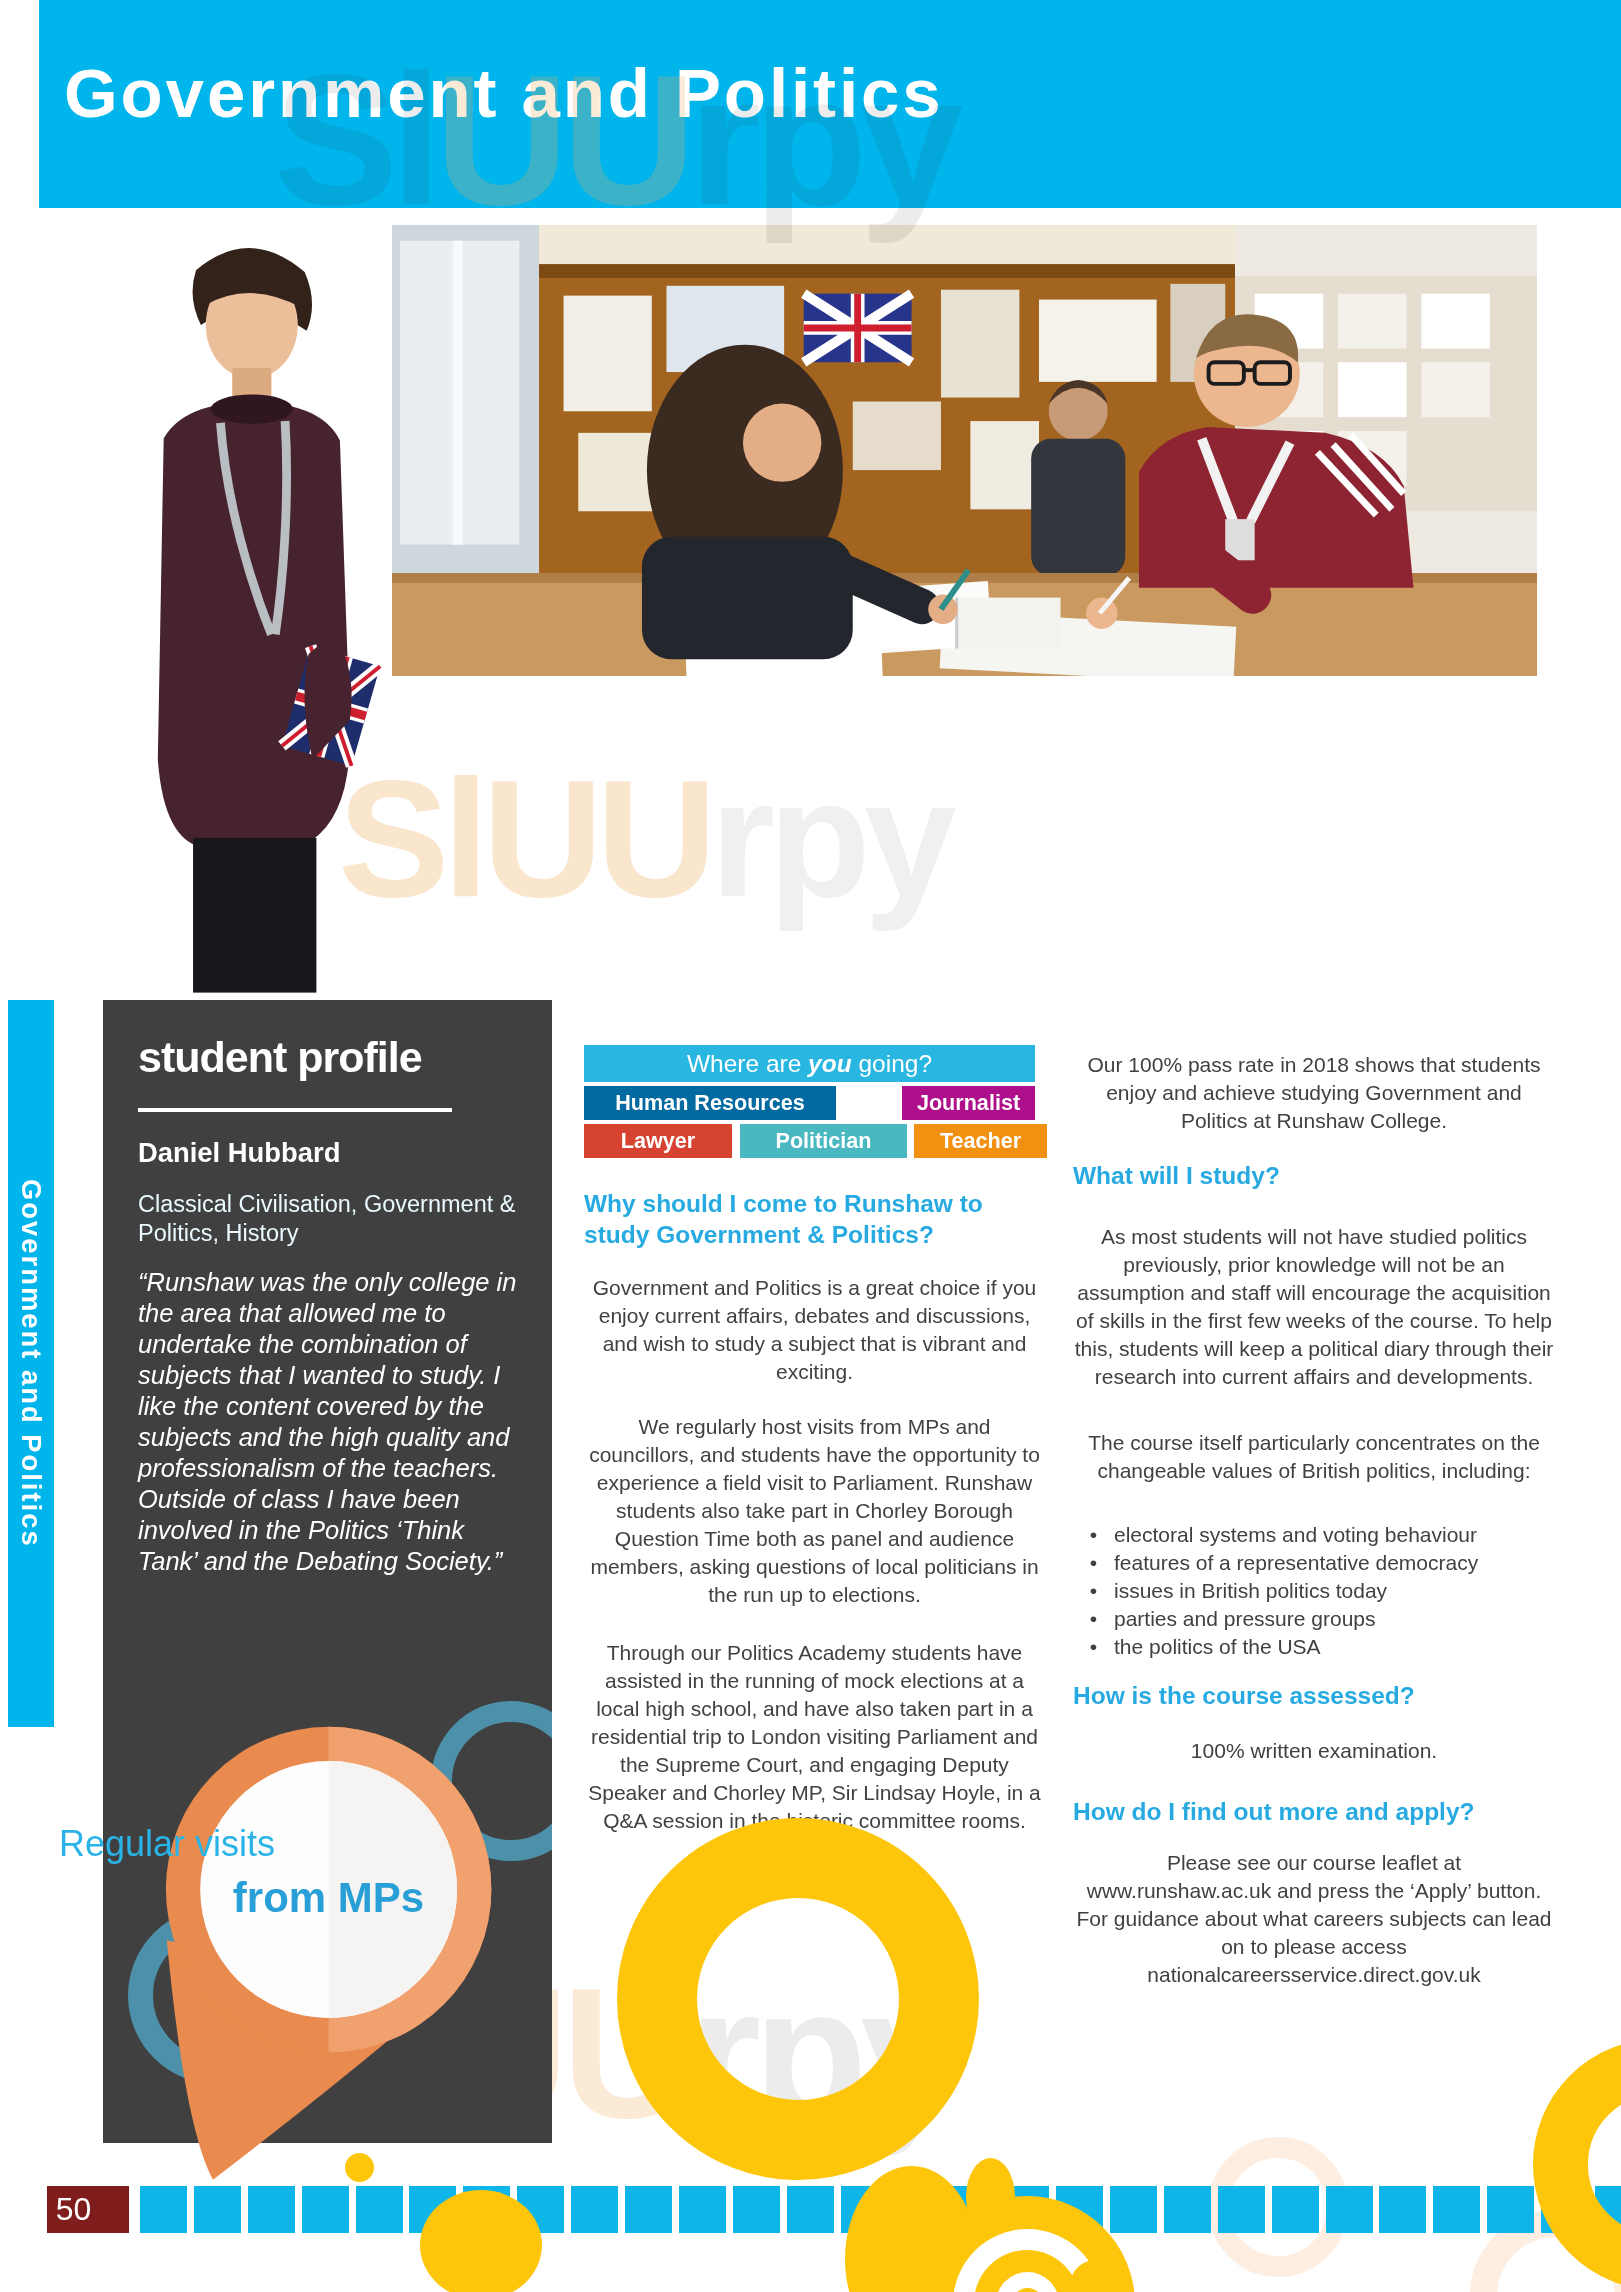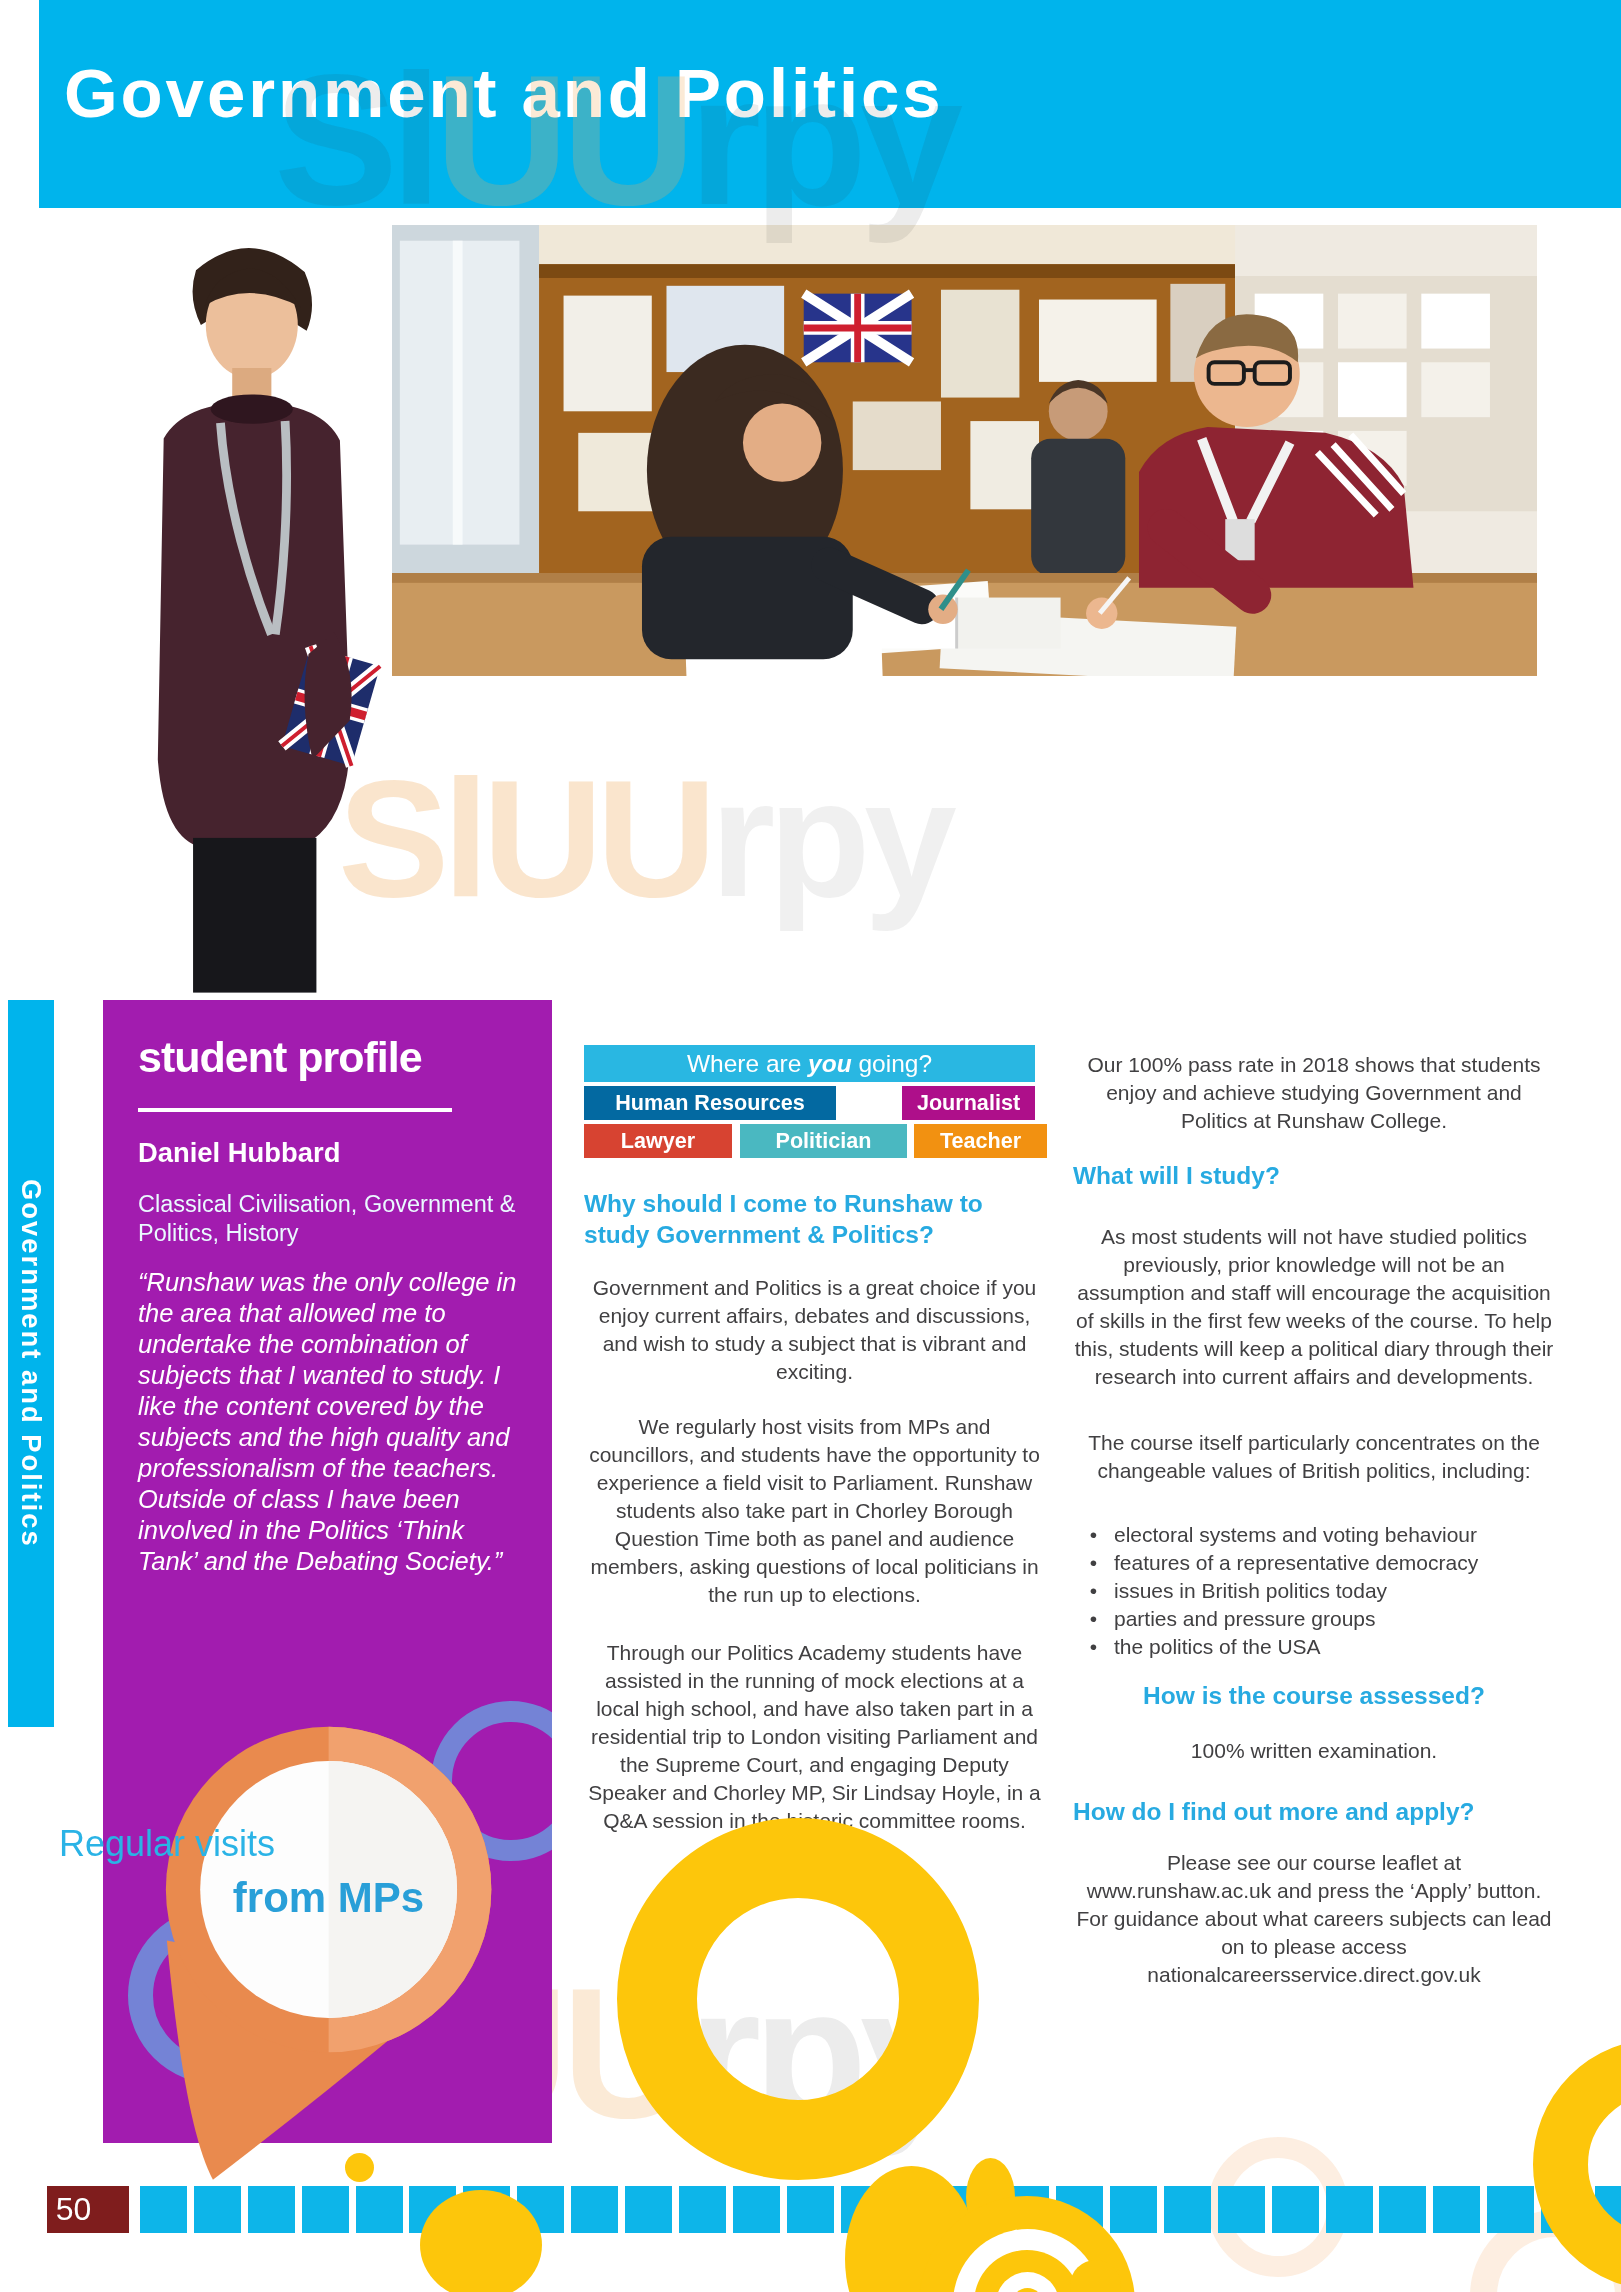--- a/index.html
+++ b/index.html
@@ -23,21 +23,21 @@
 
   
   .photo{z-index:1;}
 
   
   .side-tab{left:7.8px;top:1000px;width:46px;height:727px;background:#00b4ec;z-index:2;
             display:flex;align-items:center;justify-content:center;}
   .side-tab span{writing-mode:vertical-rl;font-size:27.4px;font-weight:bold;color:#fff;letter-spacing:2px;}
 
   
-  .profile-box{left:103px;top:1000px;width:449px;height:1143px;background:#a21caf;overflow:hidden;z-index:2;}
+  .profile-box{left:103px;top:1000px;width:449px;height:1143px;background:#404040;overflow:hidden;z-index:2;}
   .profile-heading{left:35px;top:33px;font-size:43px;font-weight:bold;color:#fff;letter-spacing:-1px;}
   .profile-rule{left:35px;top:108px;width:314px;height:3.9px;background:#ffffff;}
   .profile-name{left:35px;top:137px;font-size:27.4px;font-weight:bold;color:#fff;}
   .profile-subjects{left:35px;top:190px;width:382px;font-size:23.5px;line-height:29px;color:#eafaff;}
   .profile-quote{left:35px;top:267px;width:388px;font-size:25.5px;font-style:italic;line-height:31px;color:#ffffff;}
   .ring{border-radius:50%;border-style:solid;border-color:rgba(85,200,240,0.6);}
 
   
   .pin-wrap{left:59px;top:1666px;width:549px;height:549px;z-index:7;}
   .pin-line1{left:0;top:157px;width:539px;text-align:left;font-size:36px;color:#2ab3e6;}
@@ -239,21 +239,21 @@
       </div>
     <div class="bullet-row">
         <span class="bdot">•</span>
         <span>parties and pressure groups</span>
       </div>
     <div class="bullet-row">
         <span class="bdot">•</span>
         <span>the politics of the USA</span>
       </div>
   </div>
-  <div class="abs cyan-h colR" style="top:1680px;text-align:center;">How is the course assessed?</div>
+  <div class="abs cyan-h colR" style="top:1680px;">How is the course assessed?</div>
   <div class="abs body-t colR" style="top:1737px;">100% written examination.</div>
   <div class="abs cyan-h colR" style="top:1796px;">How do I find out more and apply?</div>
   <div class="abs body-t colR" style="top:1849px;">Please see our course leaflet at www.runshaw.ac.uk and press the ‘Apply’ button. For guidance about what careers subjects can lead on to please access nationalcareersservice.direct.gov.uk</div>
 
   <div class="abs ydonut" style="left:617px;top:1818px;width:202px;height:202px;"></div>
   <div class="abs yellow" style="left:845px;top:2166px;width:133px;height:186px;"></div>
   <div class="abs yellow" style="left:966px;top:2158px;width:49px;height:78px;"></div>
   <div class="abs yellow" style="left:919px;top:2196px;width:216px;height:216px;"></div>
   <div class="abs ywhite" style="left:953px;top:2229px;width:149px;height:149px;"></div>
   <div class="abs yellow" style="left:974px;top:2250px;width:106px;height:106px;"></div>

